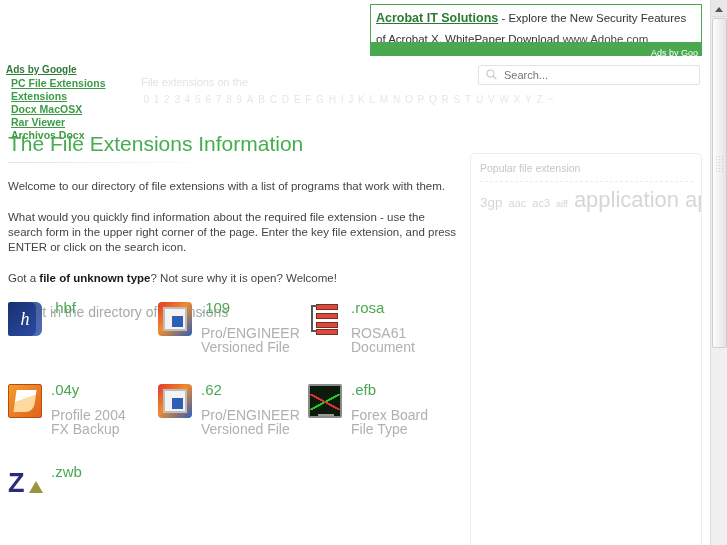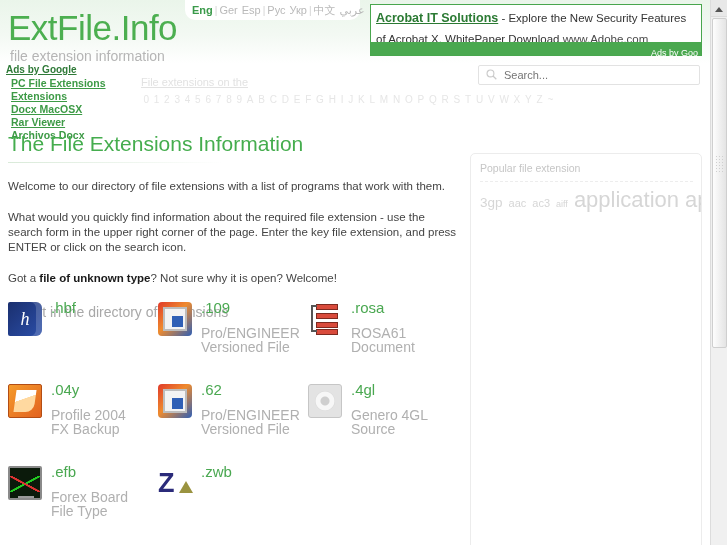--- a/index.html
+++ b/index.html
@@ -137,21 +137,20 @@
     font-weight: bold;
   }
   .left-ads a.no-underline { text-decoration: none; }
   
   .alpha-block {
     position: absolute; top: 76px; left: 141px;
     width: 320px;
   }
   .alpha-title {
     font-size: 11px; color: #e2e2e2;
-    text-decoration: underline;
   }
   .alpha-row {
     margin-top: 6px;
     font-size: 10px;
     color: #e6e6e6;
     letter-spacing: 0;
     white-space: nowrap;
   }
   .alpha-row a {
     color: #e6e6e6; text-decoration: none;
@@ -303,39 +302,20 @@
   .s1 { font-size: 9px; }
   .s2 { font-size: 11px; }
   .s3 { font-size: 13.5px; }
   .s5 { font-size: 22px; }
 </style>
 </head>
 <body>
 
 <div id="page">
 
-  <div class="header">
-    <div class="logo">ExtFile.Info</div>
-    <div class="tagline">file extension information</div>
-    <div class="lang-bar">
-        <a class="lang active" href="#">Eng</a>
-        <span class="lang-sep">|</span>
-        <a class="lang" href="#">Ger</a>
-        <span class="lang-sep"></span>
-        <a class="lang" href="#">Esp</a>
-        <span class="lang-sep">|</span>
-        <a class="lang" href="#">Рус</a>
-        <span class="lang-sep"></span>
-        <a class="lang" href="#">Укр</a>
-        <span class="lang-sep">|</span>
-        <a class="lang" href="#">中文</a>
-        <span class="lang-sep"></span>
-        <a class="lang" href="#">عربي</a>
-      </div>
-  </div>
 
   <div class="banner">
     <div class="banner-body">
       <span class="banner-title">Acrobat IT Solutions</span><span> - Explore the New Security Features</span><br>
       <span>of Acrobat X. WhitePaper Download </span><span class="banner-url">www.Adobe.com</span>
     </div>
     <div class="banner-footer">
       <span>Ads by Goo</span>
     </div>
   </div>
@@ -404,26 +384,20 @@
         </div>
         <div class="ext-text"><a href="#" class="ext-name">.04y</a><div class="ext-desc">Profile 2004 FX Backup</div></div>
       </div>
       <div class="ext-item">
         <div class="ext-icon ic-proe">
           <i></i>
         </div>
         <div class="ext-text"><a href="#" class="ext-name">.62</a><div class="ext-desc">Pro/ENGINEER Versioned File</div></div>
       </div>
       <div class="ext-item">
-        <div class="ext-icon ic-disc">
-          <i></i>
-        </div>
-        <div class="ext-text"><a href="#" class="ext-name">.4gl</a><div class="ext-desc">Genero 4GL Source</div></div>
-      </div>
-      <div class="ext-item">
         <div class="ext-icon ic-chart">
           <i></i>
           <s></s>
         </div>
         <div class="ext-text"><a href="#" class="ext-name">.efb</a><div class="ext-desc">Forex Board File Type</div></div>
       </div>
       <div class="ext-item">
         <div class="ext-icon ic-zwb">Z<s></s></div>
         <div class="ext-text"><a href="#" class="ext-name">.zwb</a></div>
       </div>

